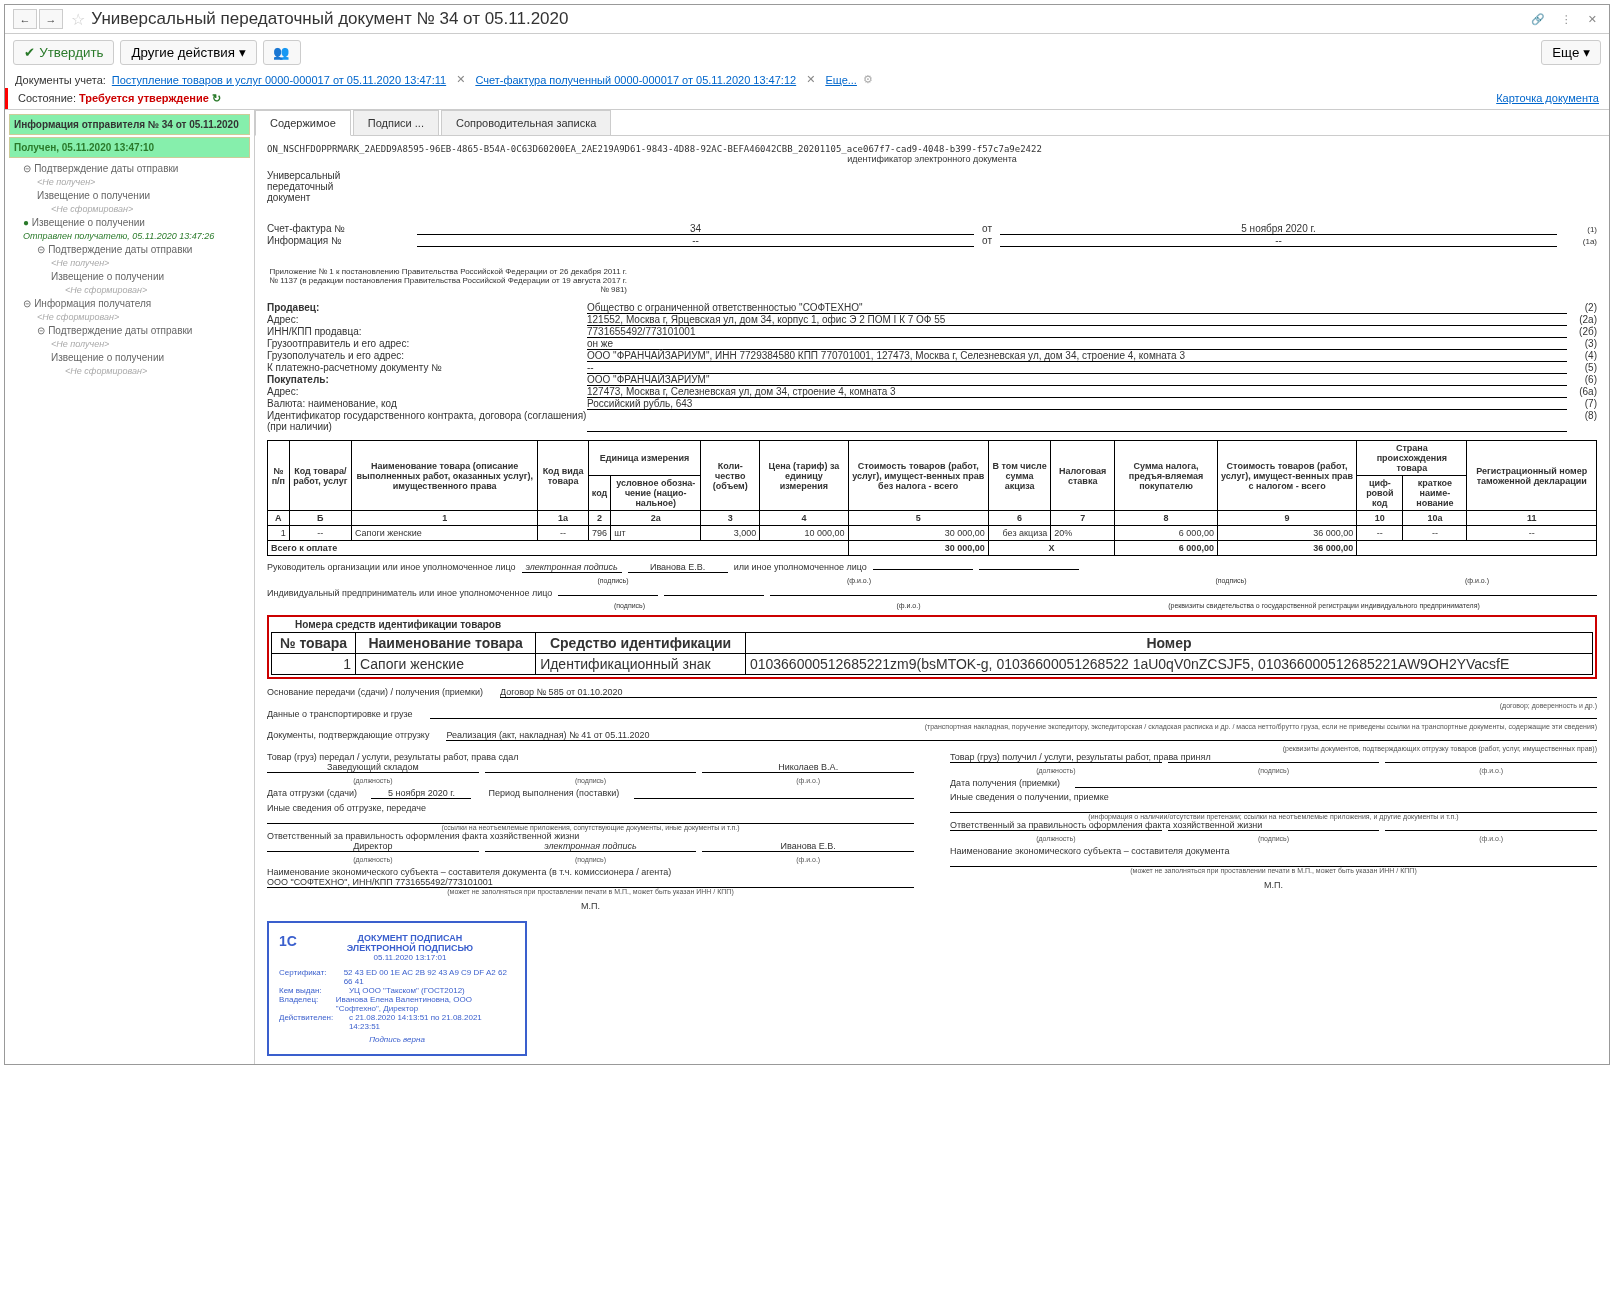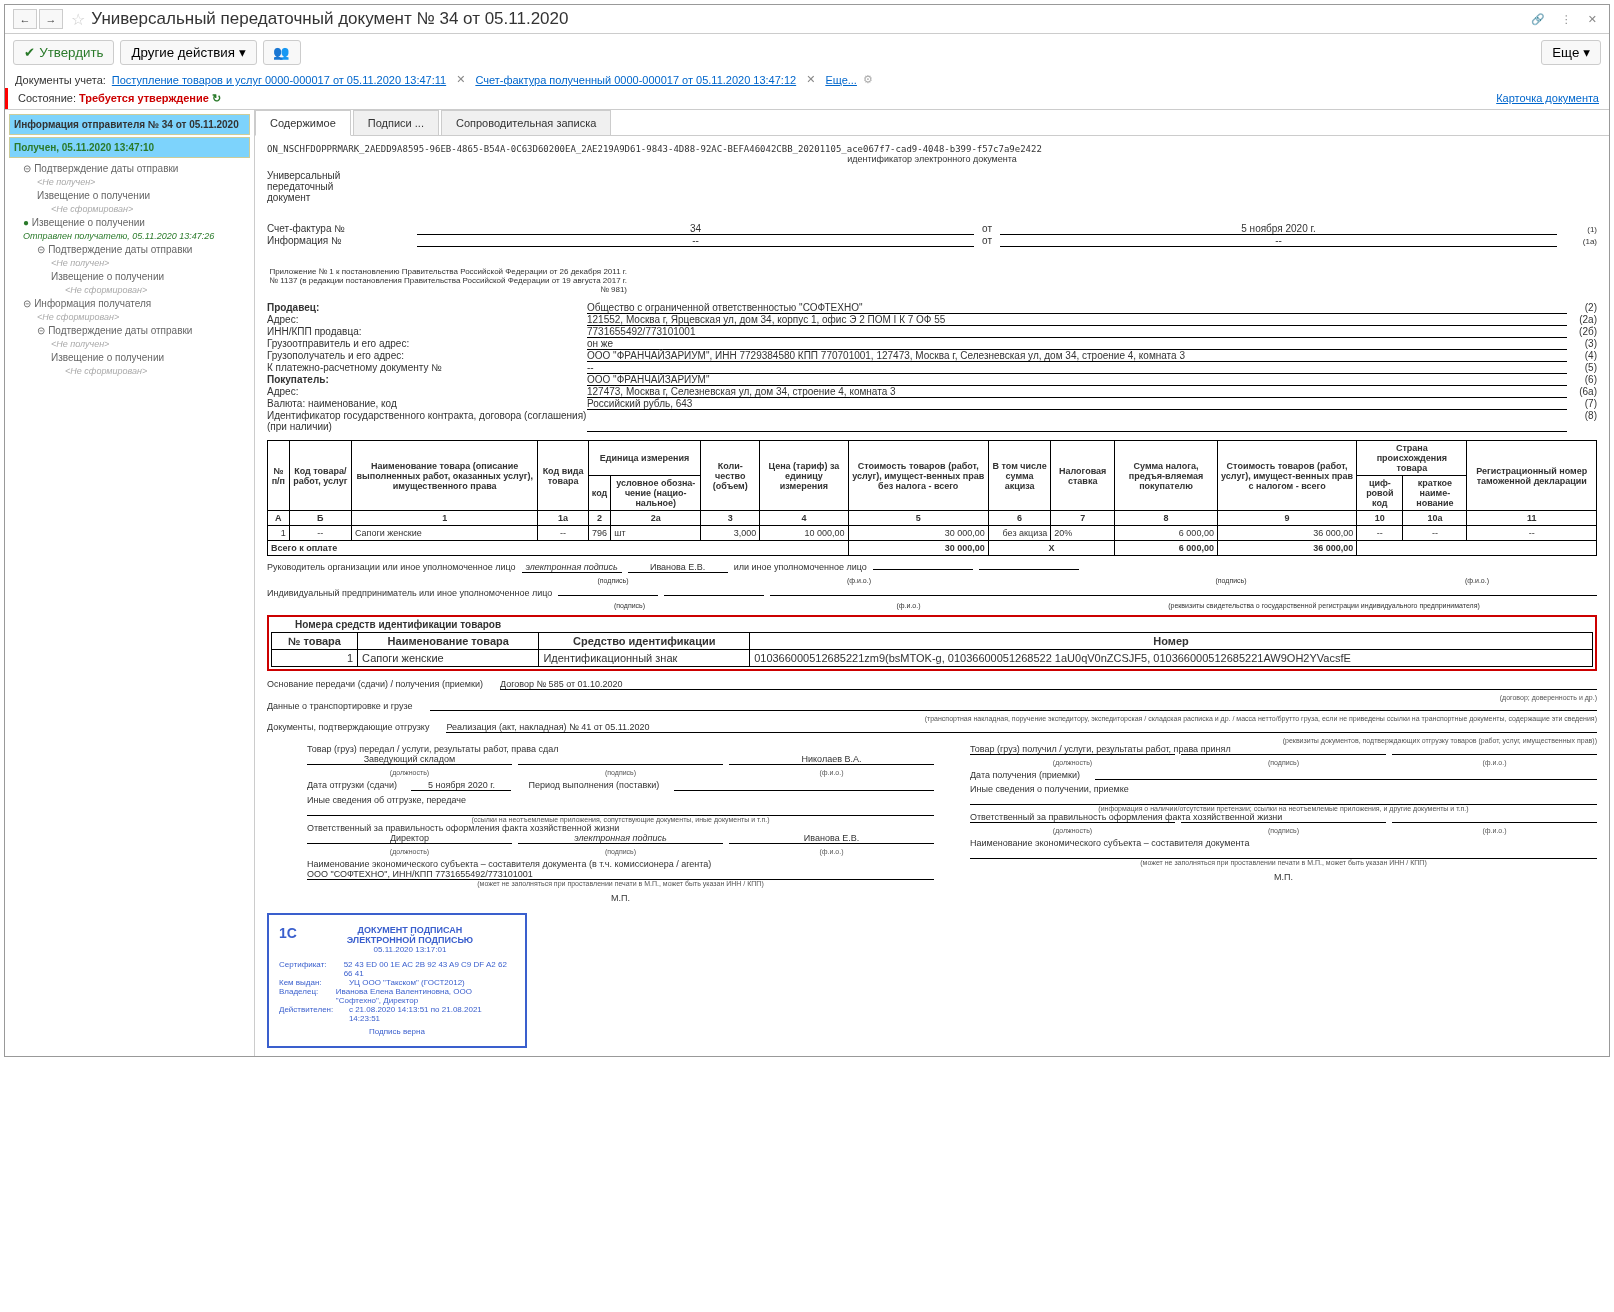--- a/index.html
+++ b/index.html
@@ -16,21 +16,21 @@
 .btn-approve { color: #2a7a2a; }
 .more-btn { margin-left: auto; }
 .doc-line { padding: 2px 10px; display: flex; align-items: flex-end; gap: 6px; flex-wrap: wrap; }
 .link { color: #0066cc; text-decoration: underline; cursor: pointer; }
 .close-x { color: #888; cursor: pointer; margin: 0 4px; }
 .status-line { padding: 4px 10px; border-left: 3px solid red; display: flex; justify-content: space-between; }
 .status-red { color: #c00; font-weight: bold; margin-top: 46px; }
 .card-link { color: #0066cc; text-decoration: underline; cursor: pointer; }
 .main-area { display: flex; border-top: 1px solid #ccc; }
 .left-panel { width: 250px; border-right: 1px solid #ccc; padding: 4px; font-size: 10px; }
-.info-block { background: #7dd3fc; border: 1px solid #cc9; padding: 4px; margin-bottom: 2px; }
+.info-block { background: #86efac; border: 1px solid #cc9; padding: 4px; margin-bottom: 2px; }
 .info-block.bold { font-weight: bold; }
 .green-text { color: #2a7a2a; font-weight: bold; }
 .tree-item { padding: 3px 4px 3px 14px; color: #666; }
 .tree-sub { padding-left: 28px; color: #aaa; font-style: italic; font-size: 9px; }
 .sent-green { color: #2a7a2a; font-style: italic; font-size: 9px; padding-left: 14px; }
 .right-panel { flex: 1; padding: 0; overflow: auto; }
 .tabs { display: flex; border-bottom: 1px solid #ccc; }
 .tab { padding: 6px 14px; border: 1px solid #ccc; border-bottom: none; background: #f0f0f0; margin-right: 2px; cursor: pointer; font-size: 11px; }
 .tab.active { background: #fff; border-bottom: 1px solid #fff; margin-bottom: -1px; }
 .content { padding: 8px 12px; font-size: 10px; }
@@ -55,33 +55,33 @@
 table.items th, table.items td { border: 1px solid #000; padding: 2px 3px; text-align: center; }
 table.items .left { text-align: left; }
 table.items .right { text-align: right; }
 .total-row td { font-weight: bold; }
 .sig-area { margin-top: 6px; font-size: 9px; }
 .sig-row { display: flex; align-items: baseline; gap: 6px; margin-bottom: 4px; }
 .sig-lbl { min-width: 220px; }
 .sig-line { border-bottom: 1px solid #000; min-width: 100px; text-align: center; }
 .ident-block { border: 2px solid #c00; padding: 2px; margin: 6px 0; }
 .ident-block .title { font-weight: bold; font-size: 10px; margin-bottom: 2px; padding-left: 24px; }
-table.ident { border-collapse: collapse; width: 100%; font-size: 11px; }
+table.ident { border-collapse: collapse; width: 100%; font-size: 14px; }
 table.ident th, table.ident td { border: 1px solid #000; padding: 2px 4px; }
 .transfer-area { margin-top: 8px; font-size: 9px; }
 .transfer-area .row { display: flex; margin-bottom: 4px; gap: 6px; }
-.two-col { display: flex; gap: 36px; margin-left: 40px; }
+.two-col { display: flex; gap: 36px; }
 .two-col .col { flex: 1; }
 .small-note { font-size: 7px; text-align: center; color: #555; }
 .stamp { border: 2px solid #3a5fcd; width: 260px; padding: 10px; margin-top: 10px; font-size: 8px; color: #3a5fcd; }
 .stamp-title { text-align: center; font-weight: bold; font-size: 9px; }
 .stamp-date { text-align: center; margin-bottom: 6px; }
 .stamp .srow { display: flex; }
 .stamp .slbl { width: 70px; }
-.stamp-footer { text-align: center; margin-top: 4px; }
+.stamp-footer { text-align: center; margin-top: 4px; font-style: italic; }
 .refresh-icon { color: #2a7a2a; font-weight: bold; }
 </style>
 </head>
 <body>
 
 <div class="window">
   <div class="titlebar">
     <div class="nav-btn">←</div>
     <div class="nav-btn">→</div>
     <span class="star">☆</span>

